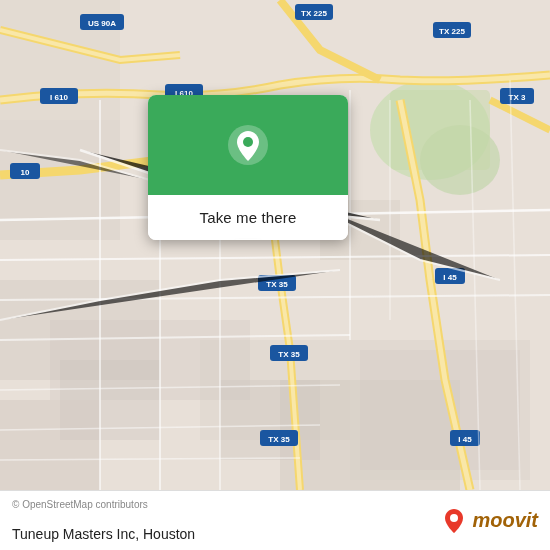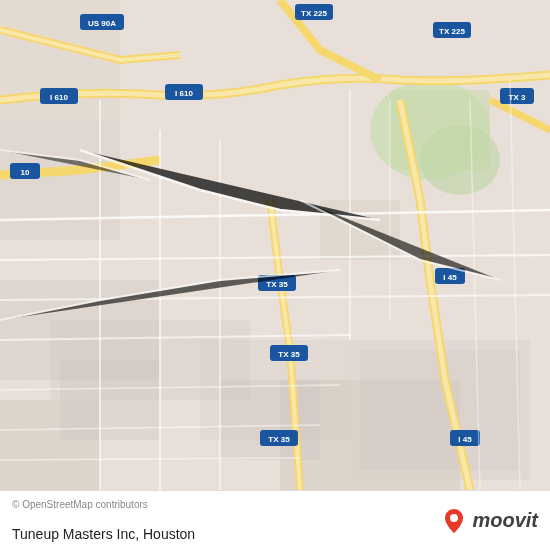--- a/index.html
+++ b/index.html
@@ -118,21 +118,21 @@
     }
 
     .moovit-pin {
       width: 28px;
       height: 28px;
     }
 
     .moovit-text {
       font-size: 20px;
       font-weight: 700;
-      color: #404040;
+      color: #a16207;
       font-style: italic;
     }
   </style>
 </head>
 <body>
 
 <div id="map-container">
 
   <svg class="map-svg" viewBox="0 0 550 490" xmlns="http://www.w3.org/2000/svg">
 
@@ -217,20 +217,31 @@
     <line x1="390" y1="100" x2="390" y2="320" stroke="#fff" stroke-width="1.5" opacity="0.4"></line>
     <line x1="470" y1="100" x2="480" y2="490" stroke="#fff" stroke-width="1.5" opacity="0.4"></line>
     <line x1="510" y1="80" x2="520" y2="490" stroke="#fff" stroke-width="1.5" opacity="0.4"></line>
 
     <path d="M 80 150 L 200 190 L 280 210 L 380 220" stroke="#fff" stroke-width="2.5" opacity="0.7"></path>
     <path d="M 0 320 L 100 300 L 220 280 L 340 270" stroke="#fff" stroke-width="2" opacity="0.6"></path>
     <path d="M 300 200 L 360 230 L 420 260 L 500 280" stroke="#fff" stroke-width="2" opacity="0.6"></path>
     <path d="M 0 150 L 80 160 L 150 180" stroke="#fff" stroke-width="2" opacity="0.5"></path>
   </svg>
 
+  <div class="popup-card">
+    <div class="popup-green">
+      <svg class="pin-icon" viewBox="0 0 44 44" xmlns="http://www.w3.org/2000/svg">
+        <circle cx="22" cy="22" r="20" fill="rgba(255,255,255,0.25)"></circle>
+        <path d="M22 8 C16 8 11 13 11 19 C11 27 22 38 22 38 C22 38 33 27 33 19 C33 13 28 8 22 8 Z" fill="white"></path>
+        <circle cx="22" cy="19" r="5" fill="#3aaa5a"></circle>
+      </svg>
+    </div>
+    <button class="popup-btn">Take me there</button>
+    <div class="popup-tail"></div>
+  </div>
 </div>
 
 <div id="footer-bar">
   <div class="footer-left">
     <span class="footer-attribution">© OpenStreetMap contributors</span>
     <span class="footer-title">Tuneup Masters Inc, Houston</span>
   </div>
   <div class="moovit-logo">
     <svg class="moovit-pin" viewBox="0 0 28 28" xmlns="http://www.w3.org/2000/svg">
       <path d="M14 2 C9 2 5 6 5 11 C5 18 14 26 14 26 C14 26 23 18 23 11 C23 6 19 2 14 2 Z" fill="#e8392a"></path>

